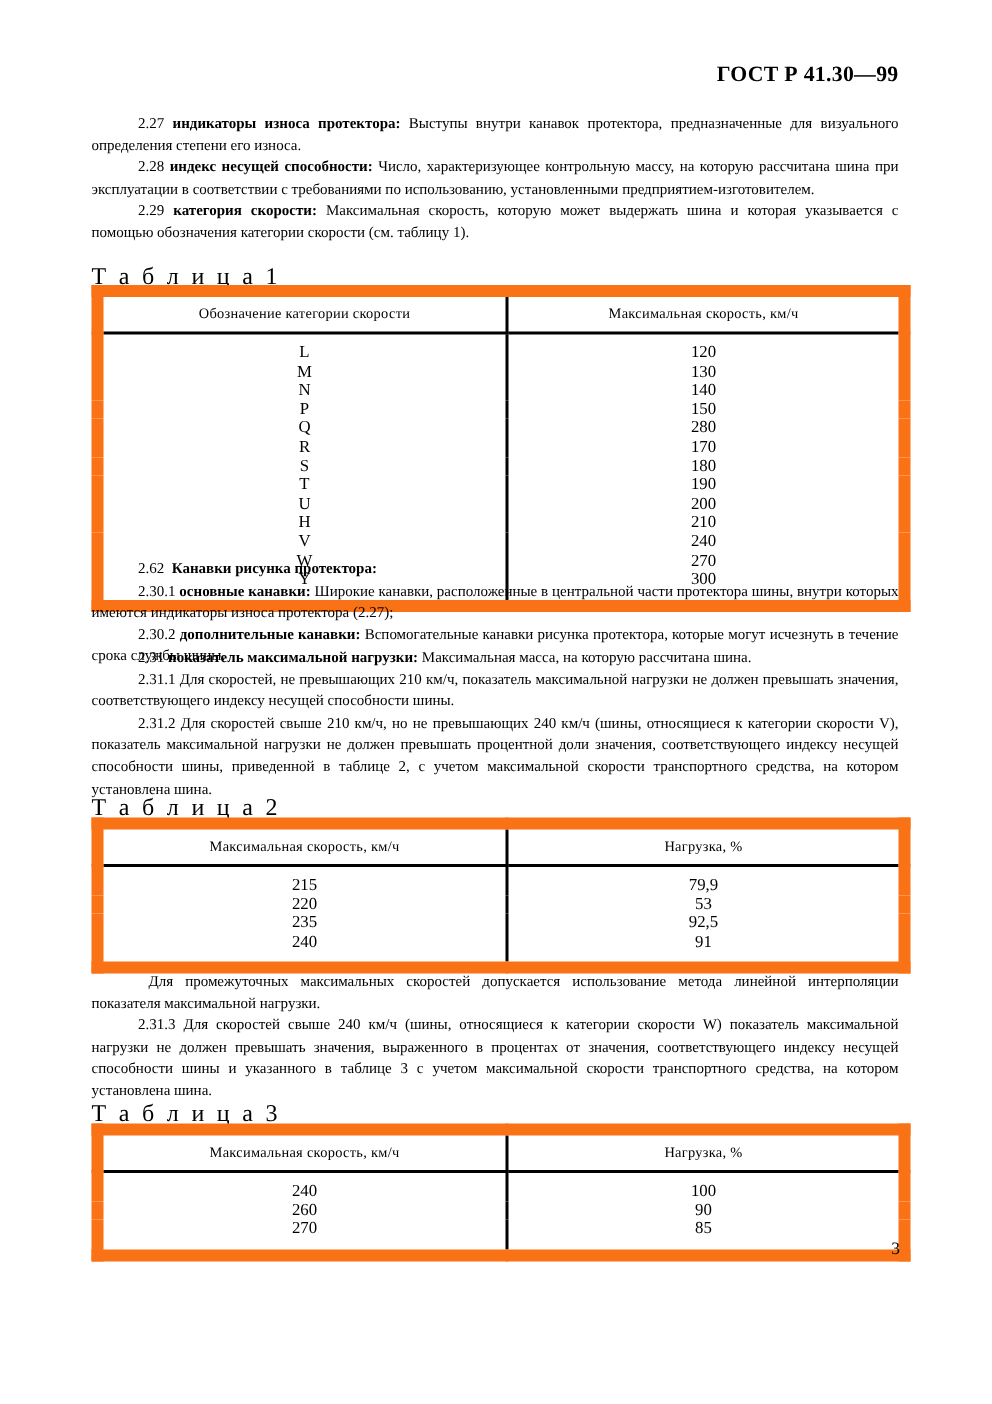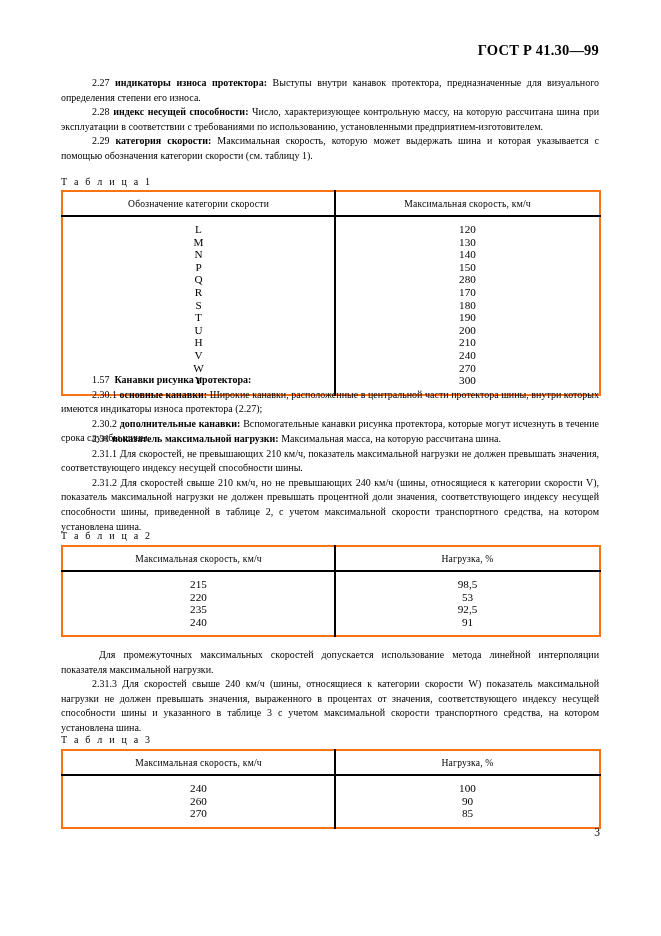--- a/index.html
+++ b/index.html
@@ -46,32 +46,32 @@
     hyphens: manual;
   }
   .para.extra-indent { text-indent: 38px; }
   .num { white-space: nowrap; }
   .term {
     font-weight: bold;
   }
 
   
   .tbl-caption {
-    font-size: 10px;
+    font-size: 16px;
     letter-spacing: 2.2px;
     margin: 0;
     white-space: nowrap;
   }
 
   
   table.gost {
     border-collapse: collapse;
     width: 538px;
     table-layout: fixed;
-    border: 2px solid #f97316;
+    border: 8px solid #f97316;
   }
   table.gost col.c1 { width: 273px; }
   table.gost col.c2 { width: 265px; }
   table.gost th {
     font-weight: normal;
     font-size: 9.6px;
     text-align: center;
     padding: 6px 2px 6px;
     border-right: 2px solid #000;
     border-bottom: 2px solid #000;
@@ -188,21 +188,21 @@
           <td>270</td>
         </tr>
       <tr>
           <td>Y</td>
           <td>300</td>
         </tr>
     </tbody>
   </table>
 
   <div id="block-230">
-    <p class="para"><span class="num">1.57</span>&nbsp; <span class="term">Канавки рисунка протектора:</span></p>
+    <p class="para"><span class="num">2.62</span>&nbsp; <span class="term">Канавки рисунка протектора:</span></p>
     <p class="para"><span class="num">2.30.1</span> <span class="term">основные канавки:</span> <span>Широкие канавки, расположенные в центральной части протектора шины, внутри которых имеются индикаторы износа протектора (2.27);</span></p>
     <p class="para"><span class="num">2.30.2</span> <span class="term">дополнительные канавки:</span> <span>Вспомогательные канавки рисунка протектора, которые могут исчезнуть в течение срока службы шины.</span></p>
   </div>
 
   <div id="block-231">
     <p class="para"><span class="num">2.31</span> <span class="term">показатель максимальной нагрузки:</span> <span>Максимальная масса, на которую рассчитана шина.</span></p>
     <p class="para"><span class="num">2.31.1</span> <span>Для скоростей, не превышающих 210 км/ч, показатель максимальной нагрузки не должен превышать значения, соответствующего индексу несущей способности шины.</span></p>
     <p class="para"><span class="num">2.31.2</span> <span>Для скоростей свыше 210 км/ч, но не превышающих 240 км/ч (шины, относящиеся к категории скорости V), показатель максимальной нагрузки не должен превышать процентной доли значения, соответствующего индексу несущей способности шины, приведенной в таблице 2, с учетом максимальной скорости транспортного средства, на котором установлена шина.</span></p>
   </div>
 
@@ -214,21 +214,21 @@
       </colgroup>
     <thead>
       <tr>
         <th>Максимальная скорость, км/ч</th>
         <th>Нагрузка, %</th>
       </tr>
     </thead>
     <tbody>
       <tr>
           <td>215</td>
-          <td>98,5</td>
+          <td>79,9</td>
         </tr>
       <tr>
           <td>220</td>
           <td>53</td>
         </tr>
       <tr>
           <td>235</td>
           <td>92,5</td>
         </tr>
       <tr>

